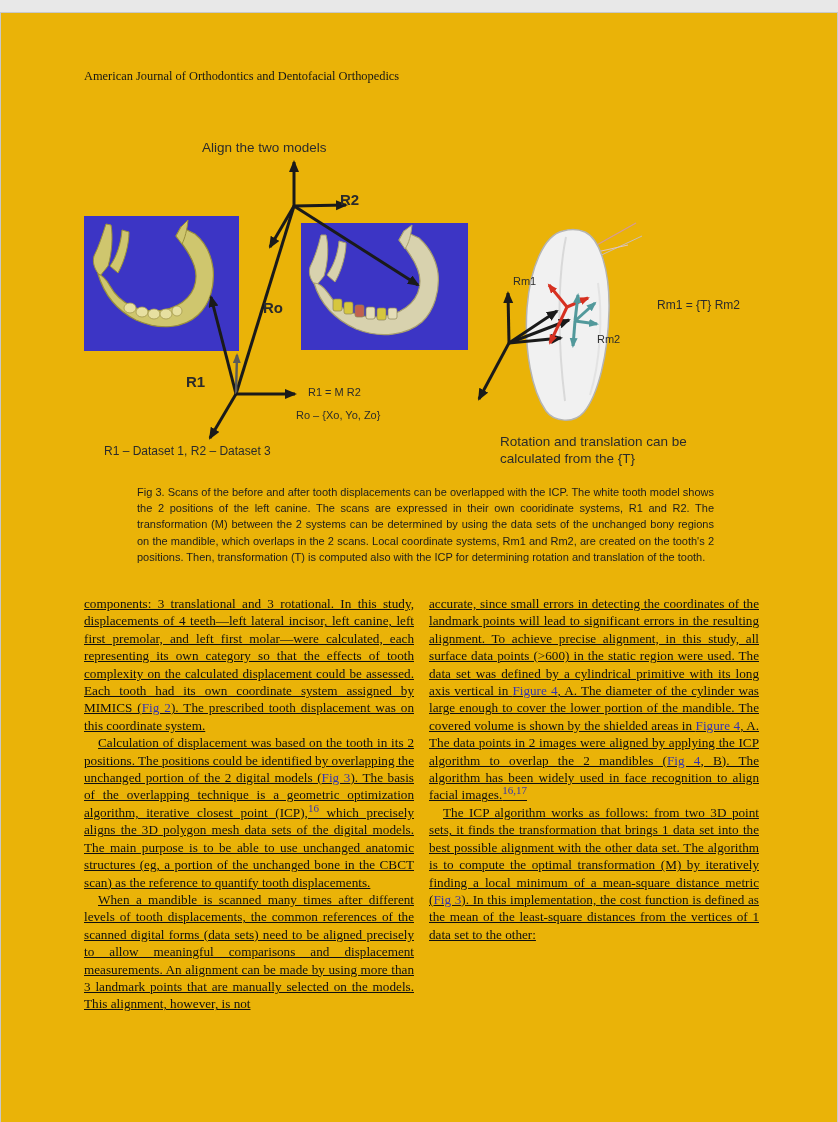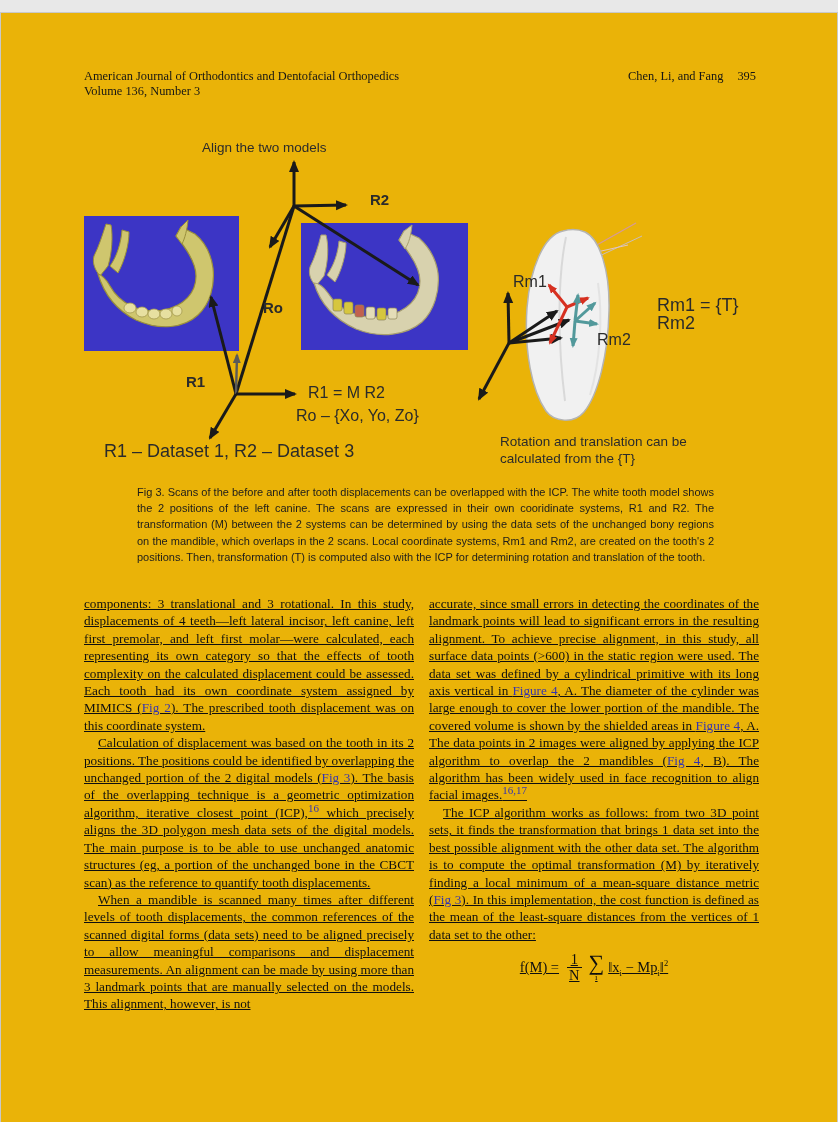--- a/index.html
+++ b/index.html
@@ -13,22 +13,22 @@
   .hdr{position:absolute;left:83px;right:81px;top:56px;display:flex;justify-content:space-between;
        font-size:12.4px;line-height:15px;color:#151515;}
   .hdr .h-right{white-space:nowrap;}
   .hdr .pageno{margin-left:14px;}
   
   .fig{position:absolute;left:75px;top:120px;width:700px;height:348px;}
   .fig svg{position:absolute;left:0;top:0;}
   .figlabel{position:absolute;font-family:"Liberation Sans", sans-serif;color:#2b2b2b;
             white-space:pre-line;}
   .fl-sm{font-size:13.5px;line-height:17px;}
-  .fl-md{font-size:18px;line-height:18px;}
-  .fl-eq{font-size:16px;line-height:19px;}
+  .fl-md{font-size:12px;line-height:18px;}
+  .fl-eq{font-size:11px;line-height:19px;}
   .fl-bold{font-size:15px;font-weight:bold;}
   
   .caption{position:absolute;left:136px;top:471px;width:577px;
            font-family:"Liberation Sans", sans-serif;font-size:11px;line-height:16.2px;
            text-align:justify;color:#1c1c1c;}
   
   .col{position:absolute;top:582px;width:330px;font-size:13.2px;line-height:17.4px;
        text-align:justify;color:#0f0f0f;text-decoration:underline;}
   .col-left{left:83px;}
   .col-right{left:428px;}
@@ -49,24 +49,20 @@
   .bigsum .under{font-size:9px;line-height:9px;}
 </style>
 </head>
 <body>
 
 <div class="page">
 
   <div class="hdr">
     <div class="h-left">
       <div>American Journal of Orthodontics and Dentofacial Orthopedics</div>
-      <div>Volume 136, Number 3</div>
-    </div>
-    <div class="h-right">
-      <span>Chen, Li, and Fang</span><span class="pageno">395</span>
     </div>
   </div>
 
   <div class="fig">
     <svg width="700" height="348" viewBox="0 0 700 348">
       <defs>
         <marker id="ah-k" markerUnits="userSpaceOnUse" markerWidth="14" markerHeight="12" refX="10" refY="5" orient="auto">
             <path d="M0,0 L12,5 L0,10 Z" fill="#1a1a1a"></path>
           </marker>
         <marker id="ah-g" markerUnits="userSpaceOnUse" markerWidth="12" markerHeight="10" refX="8" refY="4" orient="auto">
@@ -148,21 +144,21 @@
 
       <g stroke="#52999b" stroke-width="3" fill="none">
         <line x1="499" y1="188" x2="502" y2="162" marker-end="url(#ah-t)"></line>
         <line x1="499" y1="188" x2="519" y2="170" marker-end="url(#ah-t)"></line>
         <line x1="499" y1="188" x2="521" y2="191" marker-end="url(#ah-t)"></line>
         <line x1="499" y1="188" x2="497" y2="213" marker-end="url(#ah-t)"></line>
       </g>
     </svg>
 
     <div class="figlabel fl-sm" style="left:126px;top:6px;">Align the two models</div>
-    <div class="figlabel fl-bold" style="left:294px;top:58px;">R2</div>
+    <div class="figlabel fl-bold" style="left:264px;top:58px;">R2</div>
     <div class="figlabel fl-bold" style="left:187px;top:166px;">Ro</div>
     <div class="figlabel fl-bold" style="left:110px;top:240px;">R1</div>
     <div class="figlabel fl-eq" style="left:232px;top:250px;">R1 = M R2</div>
     <div class="figlabel fl-eq" style="left:220px;top:273px;">Ro – {Xo, Yo, Zo}</div>
     <div class="figlabel fl-md" style="left:28px;top:309px;">R1 – Dataset 1, R2 – Dataset 3</div>
     <div class="figlabel fl-eq" style="left:437px;top:139px;">Rm1</div>
     <div class="figlabel fl-eq" style="left:521px;top:197px;">Rm2</div>
     <div class="figlabel fl-md" style="left:581px;top:163px;">Rm1 = {T} Rm2</div>
     <div class="figlabel fl-sm" style="left:424px;top:300px;width:250px;">Rotation and translation can be
 calculated from the {T}</div>
@@ -172,27 +168,15 @@
 
   <div class="col col-left">
     <p>components: 3 translational and 3 rotational. In this study, displacements of 4 teeth—left lateral incisor, left canine, left first premolar, and left first molar—were calculated, each representing its own category so that the effects of tooth complexity on the calculated displacement could be assessed. Each tooth had its own coordinate system assigned by MIMICS (<span class="ref">Fig 2</span>). The prescribed tooth displacement was on this coordinate system.</p>
     <p class="ind">Calculation of displacement was based on the tooth in its 2 positions. The positions could be identified by overlapping the unchanged portion of the 2 digital models (<span class="ref">Fig 3</span>). The basis of the overlapping technique is a geometric optimization algorithm, iterative closest point (ICP),<sup class="ref">16</sup> which precisely aligns the 3D polygon mesh data sets of the digital models. The main purpose is to be able to use unchanged anatomic structures (eg, a portion of the unchanged bone in the CBCT scan) as the reference to quantify tooth displacements.</p>
     <p class="ind">When a mandible is scanned many times after different levels of tooth displacements, the common references of the scanned digital forms (data sets) need to be aligned precisely to allow meaningful comparisons and displacement measurements. An alignment can be made by using more than 3 landmark points that are manually selected on the models. This alignment, however, is not</p>
   </div>
 
   <div class="col col-right">
     <p>accurate, since small errors in detecting the coordinates of the landmark points will lead to significant errors in the resulting alignment. To achieve precise alignment, in this study, all surface data points (&gt;600) in the static region were used. The data set was defined by a cylindrical primitive with its long axis vertical in <span class="ref">Figure 4</span>, A. The diameter of the cylinder was large enough to cover the lower portion of the mandible. The covered volume is shown by the shielded areas in <span class="ref">Figure 4</span>, A. The data points in 2 images were aligned by applying the ICP algorithm to overlap the 2 mandibles (<span class="ref">Fig 4</span>, B). The algorithm has been widely used in face recognition to align facial images.<sup class="ref">16,17</sup></p>
     <p class="ind">The ICP algorithm works as follows: from two 3D point sets, it finds the transformation that brings 1 data set into the best possible alignment with the other data set. The algorithm is to compute the optimal transformation (M) by iteratively finding a local minimum of a mean-square distance metric (<span class="ref">Fig 3</span>). In this implementation, the cost function is defined as the mean of the least-square distances from the vertices of 1 data set to the other:</p>
-    <div class="formula">
-      <span>f(M) = </span>
-      <span class="frac">
-        <span class="num">1</span>
-        <span class="den">N</span>
-      </span>
-      <span class="bigsum">
-        <span class="op">∑</span>
-        <span class="under">i</span>
-      </span>
-      <span>‖x<sub>i</sub> − Mp<sub>i</sub>‖<sup>2</sup></span>
-    </div>
   </div>
 
 </div>
 
 </body></html>

